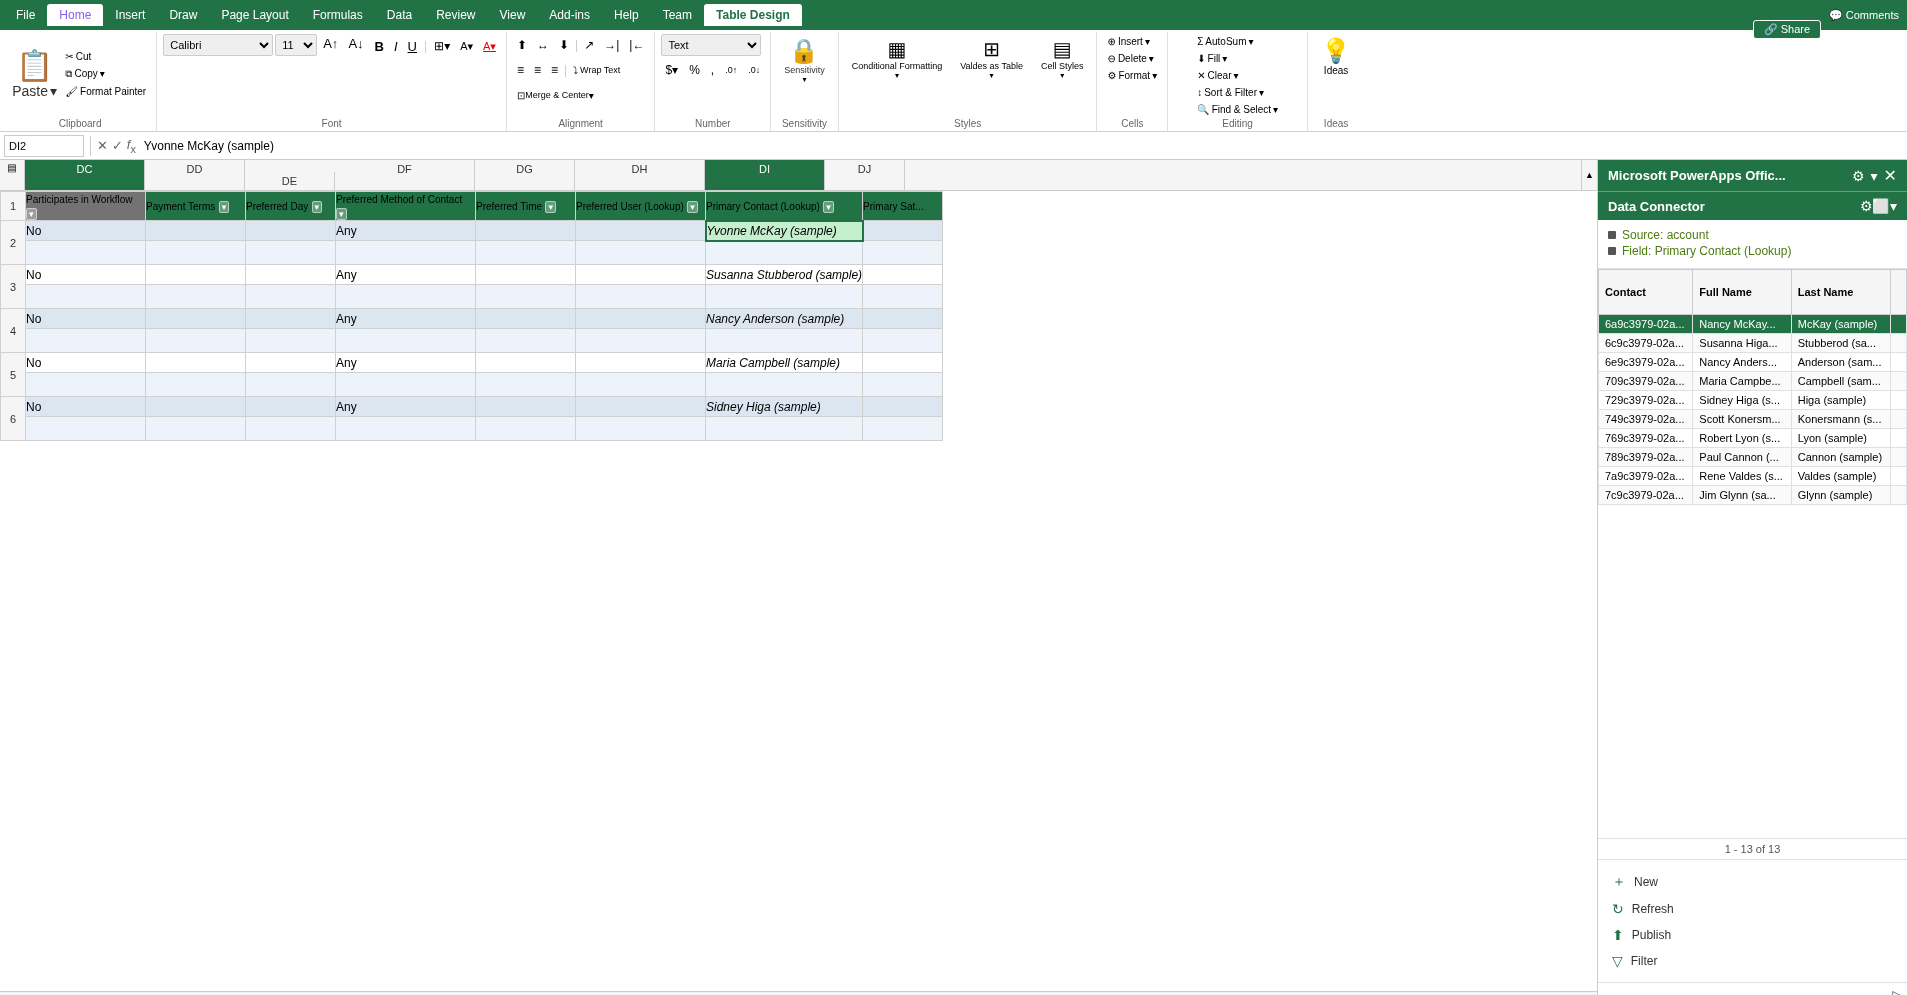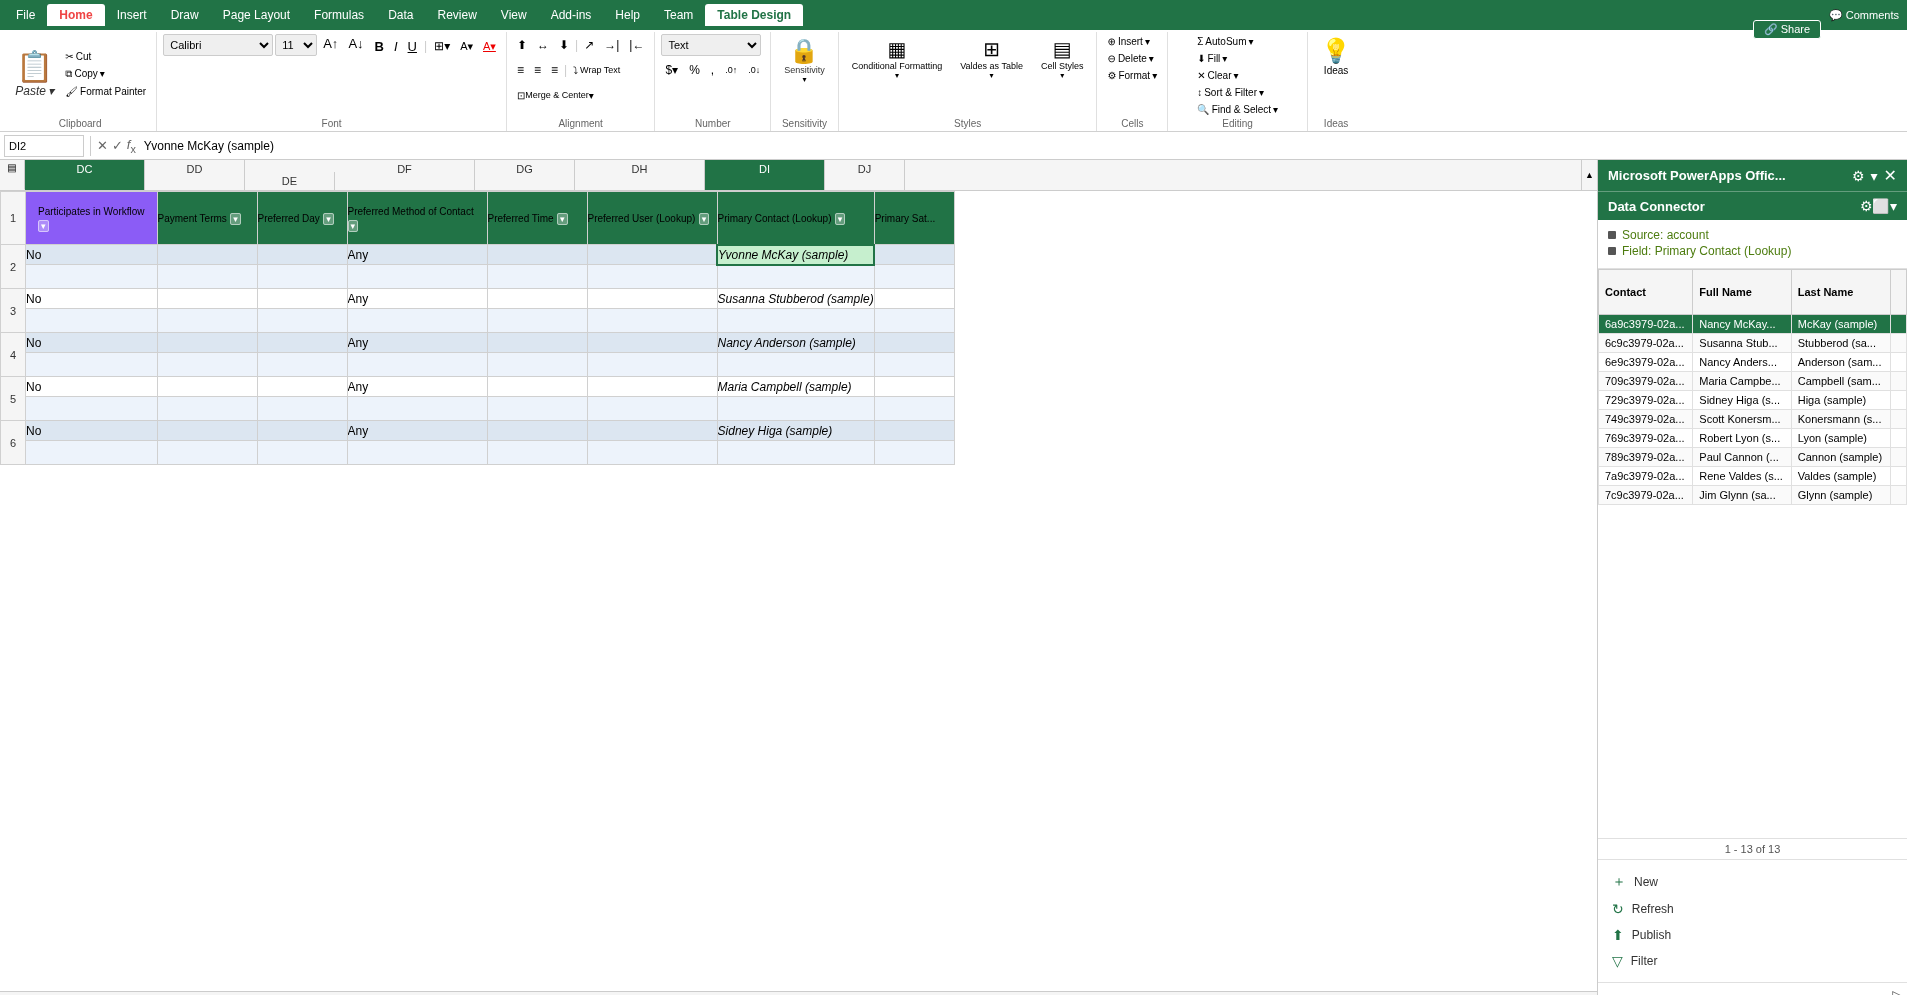--- a/index.html
+++ b/index.html
@@ -2,21 +2,21 @@
 <html><head>
   <meta charset="utf-8">
   <style>
     * { box-sizing: border-box; margin: 0; padding: 0; }
     body { font-family: 'Segoe UI', Arial, sans-serif; font-size: 12px; background: #fff; overflow: hidden; }
 
     
     .ribbon { background: #fff; border-bottom: 1px solid #d0d0d0; user-select: none; }
     .ribbon-tabs { display: flex; align-items: center; background: #217346; height: 30px; padding-left: 4px; }
     .ribbon-tab { color: #fff; font-size: 12px; padding: 4px 12px; cursor: pointer; }
-    .ribbon-tab.active { background: #fff; color: #ef4444; font-weight: 700; border-radius: 3px 3px 0 0; }
+    .ribbon-tab.active { background: #fff; color: #8b5cf6; font-weight: 400; border-radius: 3px 3px 0 0; }
     .ribbon-share-area { margin-left: auto; display: flex; align-items: center; gap: 8px; padding-right: 8px; }
     .share-btn { background: #217346; color: #fff; border: 1px solid #fff; border-radius: 3px; padding: 2px 10px; font-size: 11px; cursor: pointer; margin-top: 28px; }
     .comments-btn { color: #fff; font-size: 11px; cursor: pointer; }
 
     .ribbon-content { display: flex; align-items: stretch; padding: 2px 4px 0 4px; min-height: 88px; }
     .ribbon-group { display: flex; flex-direction: column; align-items: center; border-right: 1px solid #e0e0e0; padding: 2px 6px 0 6px; position: relative; }
     .ribbon-group-label { font-size: 10px; color: #666; position: absolute; bottom: 2px; left: 0; right: 0; text-align: center; }
     .ribbon-group-inner { display: flex; align-items: flex-start; gap: 2px; flex: 1; padding-bottom: 14px; }
 
     
@@ -114,21 +114,21 @@
       <span class="comments-btn">💬 <span>Comments</span></span>
     </div>
   </div>
 
   <div class="ribbon-content">
 
     <div class="ribbon-group">
       <div class="ribbon-group-inner" style="align-items:center;">
         <div style="display:flex;flex-direction:column;align-items:center;padding-bottom:4px;">
           <div style="cursor:pointer;font-size:30px;line-height:1;padding:2px 6px;">📋</div>
-          <div style="display:flex;gap:2px;font-size:12px;font-style:italic;">
+          <div style="display:flex;gap:2px;font-size:14px;">
             <span style="cursor:pointer;color:#333;">Paste</span>
             <span style="cursor:pointer;color:#333;">▾</span>
           </div>
         </div>
         <div style="display:flex;flex-direction:column;gap:2px;padding-bottom:4px;">
           <div class="small-icon-row">✂ <span>Cut</span></div>
           <div class="small-icon-row">⧉ <span>Copy</span> ▾</div>
           <div class="small-icon-row">🖌 <span>Format Painter</span></div>
         </div>
       </div>
@@ -301,21 +301,21 @@
         <span style="font-size:9px;cursor:pointer;">▲</span>
       </div>
     </div>
 
     <div class="grid-container">
       <table class="grid-table" style="table-layout:fixed;width:auto;">
 
         <tbody>
             <tr>
           <td class="row-num">1</td>
-          <td style="width:120px;padding:12px;background:#8b5cf6;margin-left:33px;">
+          <td style="width:120px;padding:0;background:#737373;margin-left:33px;">
             <div class="header-cell">
               <span style="overflow:hidden;white-space:nowrap;font-size:10px;">Participates in Workflow</span>
               <span class="filter-btn">▾</span>
             </div>
           </td>
           <td style="width:100px;padding:0;background:#217346;">
             <div class="header-cell">
               <span style="overflow:hidden;white-space:nowrap;font-size:10px;">Payment Terms</span>
               <span class="filter-btn">▾</span>
             </div>
@@ -518,21 +518,21 @@
         </thead>
         <tbody>
           <tr class="selected-row">
             <td>6a9c3979-02a...</td>
             <td>Nancy McKay...</td>
             <td>McKay (sample)</td>
             <td></td>
           </tr>
           <tr>
             <td>6c9c3979-02a...</td>
-            <td>Susanna Stub...</td>
+            <td>Susanna Higa...</td>
             <td>Stubberod (sa...</td>
             <td></td>
           </tr>
           <tr>
             <td>6e9c3979-02a...</td>
             <td>Nancy Anders...</td>
             <td>Anderson (sam...</td>
             <td></td>
           </tr>
           <tr>

